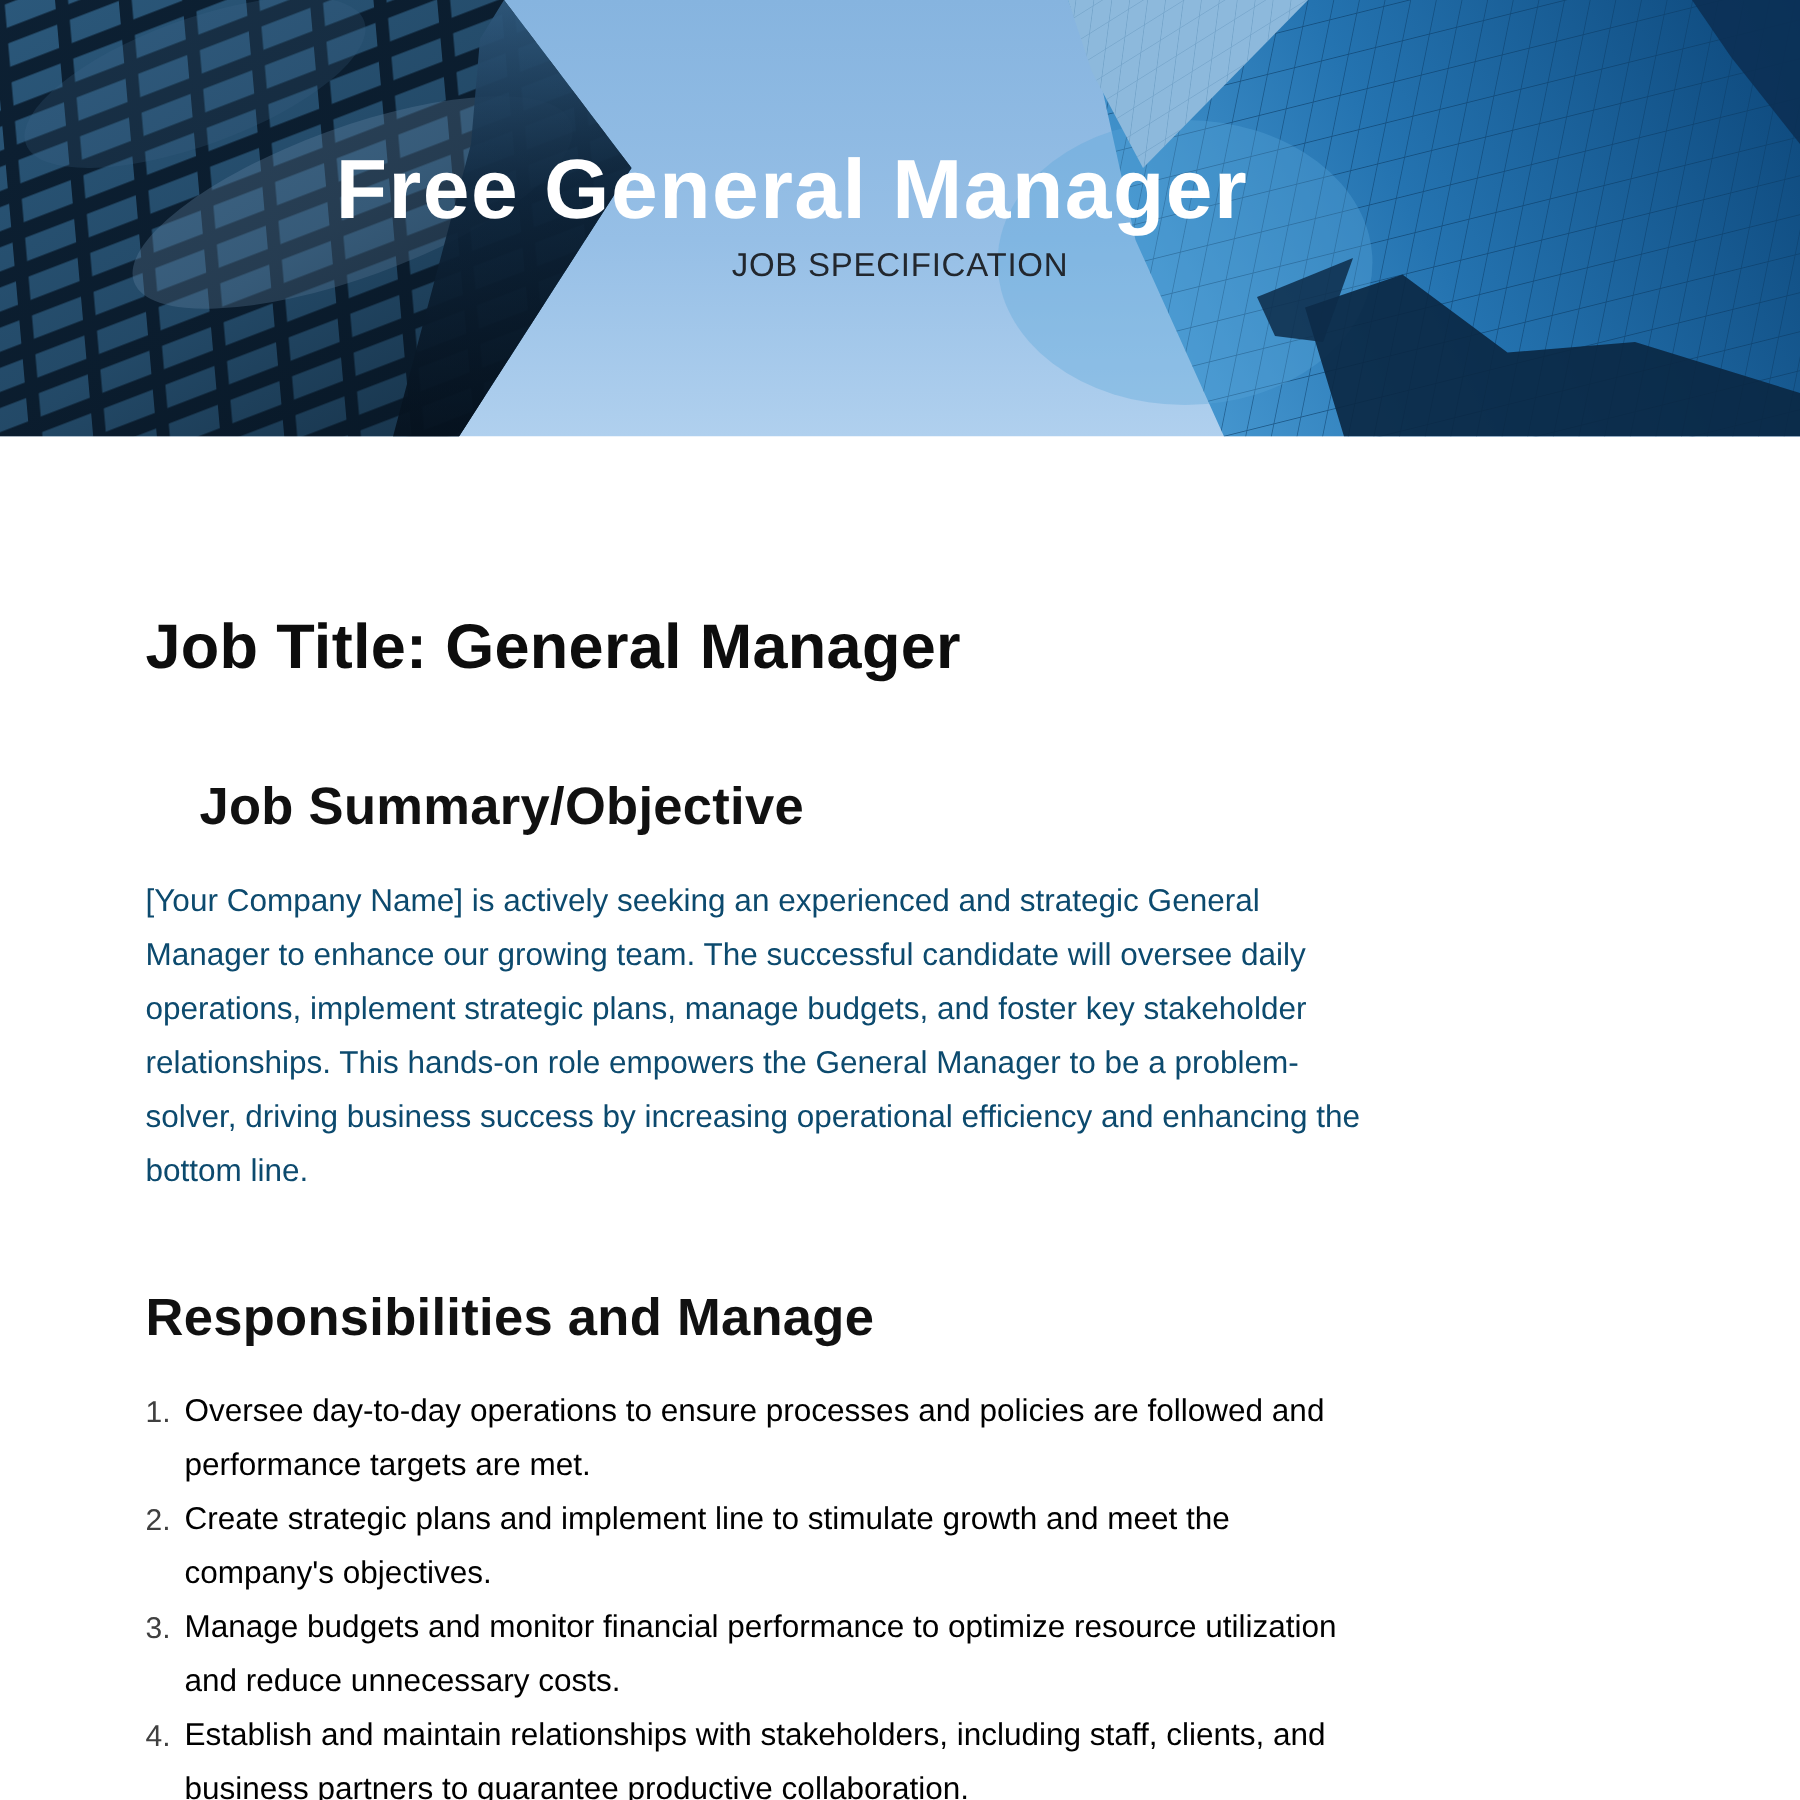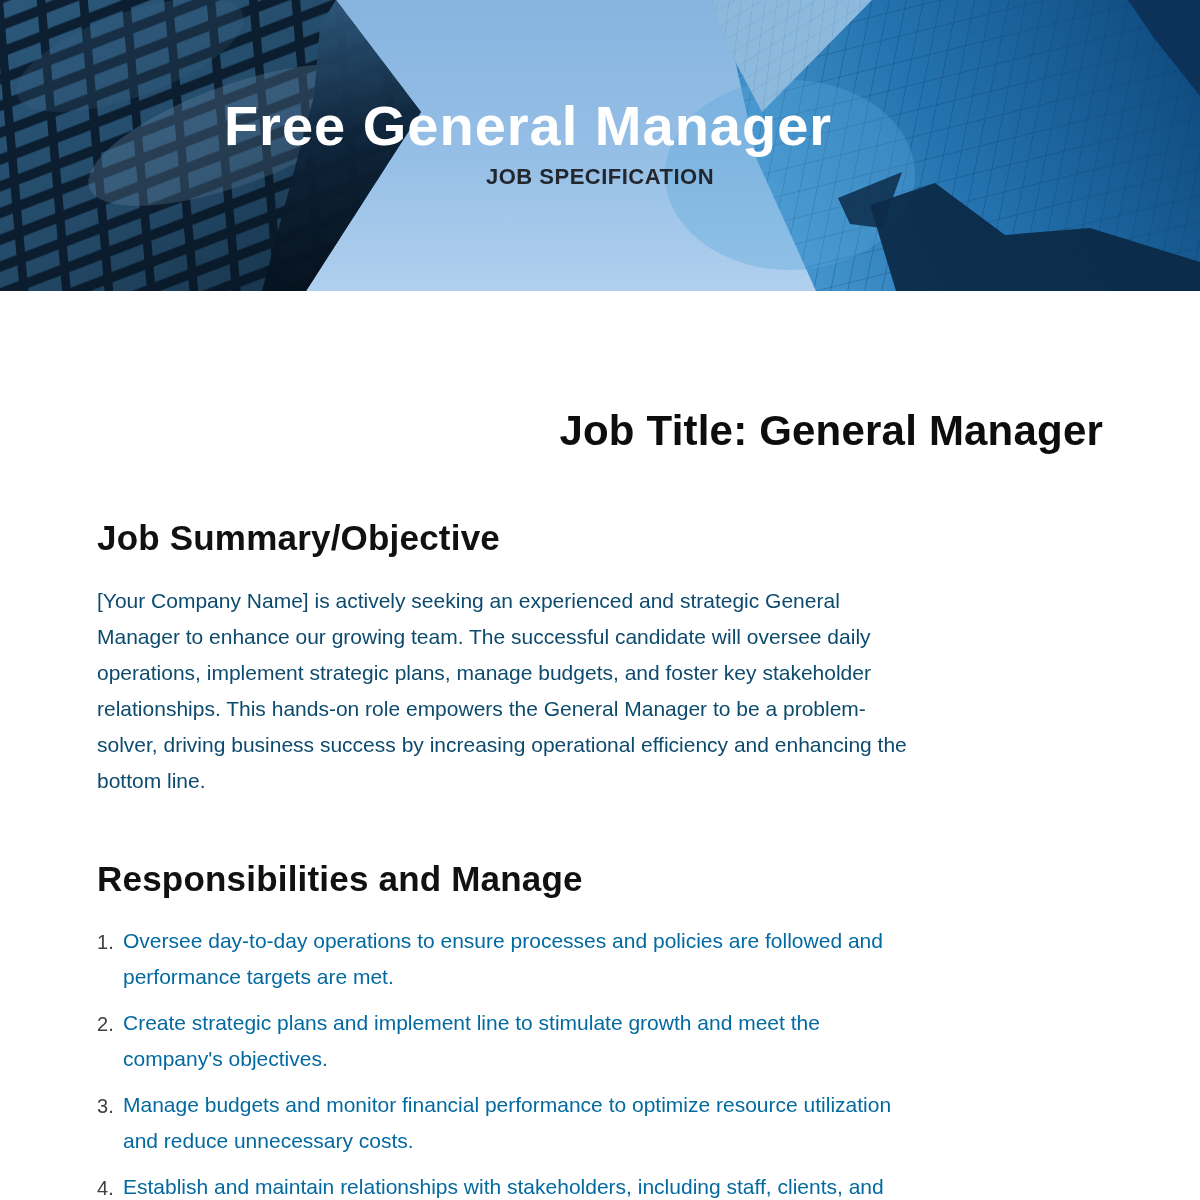--- a/index.html
+++ b/index.html
@@ -12,53 +12,52 @@
   .hero-title {
     position: absolute; top: 97px; left: 0; width: 1036px;
     text-align: center; color: #ffffff;
     font-size: 56px; font-weight: 700; letter-spacing: 1px; line-height: 58px;
     white-space: nowrap;
     padding-left: 20px;
   }
   .hero-subtitle {
     position: absolute; top: 163px; left: 0; width: 1200px;
     text-align: center; color: #22272e;
-    font-size: 22px; font-weight: 700; letter-spacing: 0.5px; line-height: 27px;
+    font-size: 22px; font-weight: 400; letter-spacing: 0.5px; line-height: 27px;
   }
 
   
   .doc { padding: 0 97px; }
   .job-title {
     margin-top: 117px;
     font-size: 42px; line-height: 46px; font-weight: 700;
-    color: #0d0d0d; text-align: right; letter-spacing: 0.2px;
+    color: #0d0d0d; text-align: left; letter-spacing: 0.2px;
   }
   .section-heading {
     font-size: 35px; line-height: 40px; font-weight: 700;
     color: #111111; letter-spacing: 0.2px;
   }
-  .heading-summary { margin-top: 64px; }
+  .heading-summary { margin-top: 64px; margin-left: 36px; }
   .heading-duties  { margin-top: 60px; }
   .body-text {
     margin-top: 25px;
     font-size: 21px; line-height: 36px; color: #0c4a6e;
     white-space: pre-line;
   }
   ol.duties-list {
     margin-top: 24px;
     list-style: none;
     counter-reset: duty;
   }
   ol.duties-list li {
     position: relative;
     padding-left: 26px;
-    font-size: 21px; line-height: 36px; color: #0369a1;
+    font-size: 21px; line-height: 36px; color: #000000;
     white-space: pre-line;
     counter-increment: duty;
-    margin-top: 10px;
   }
   ol.duties-list li::before {
     content: counter(duty) ".";
     position: absolute; left: 0; top: 1px;
     font-size: 20px; color: #404040;
   }
 </style>
 </head>
 <body>
 

